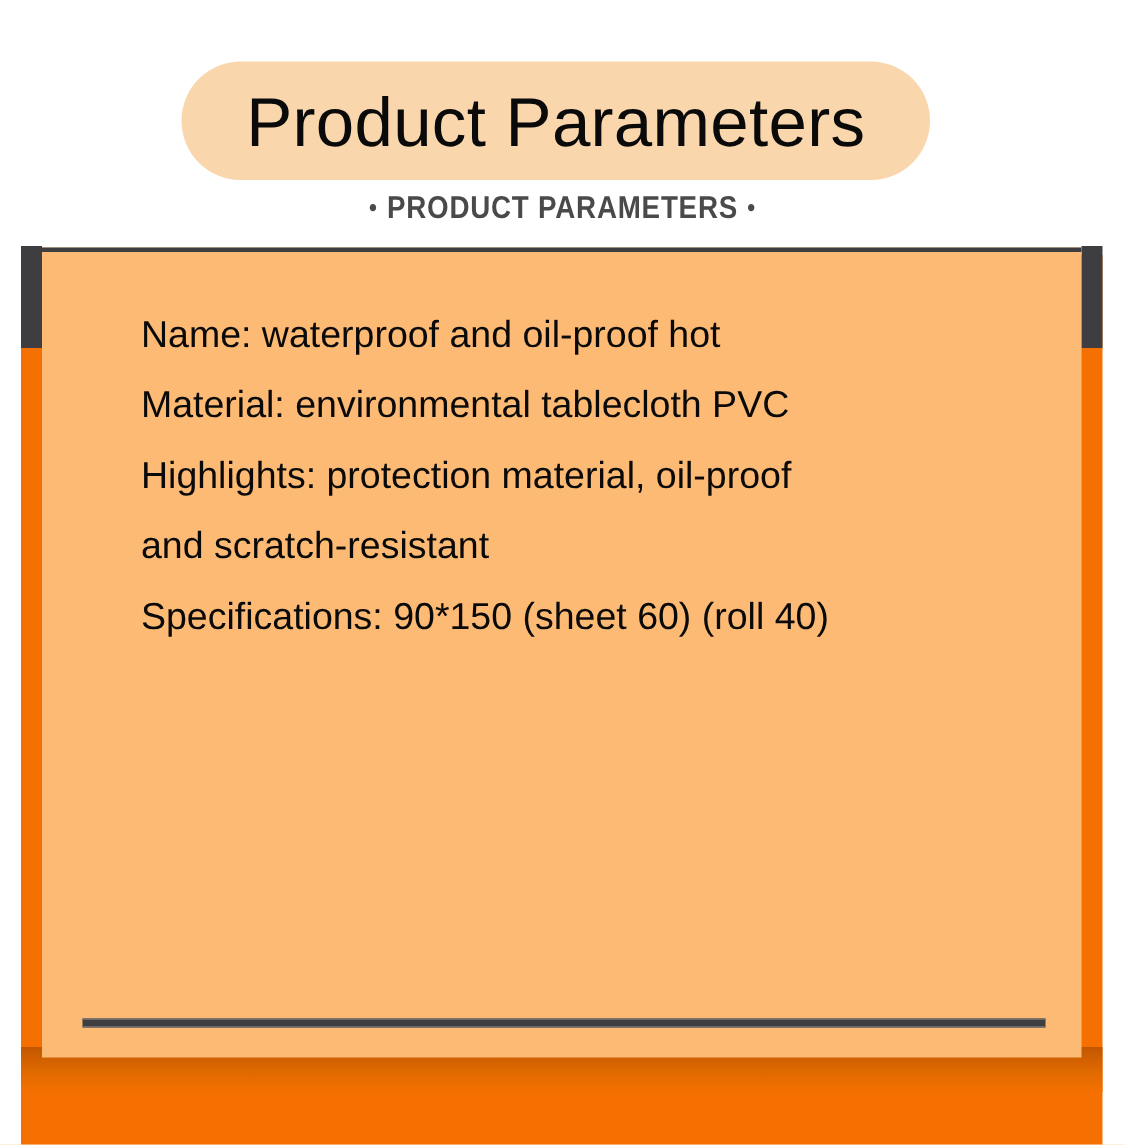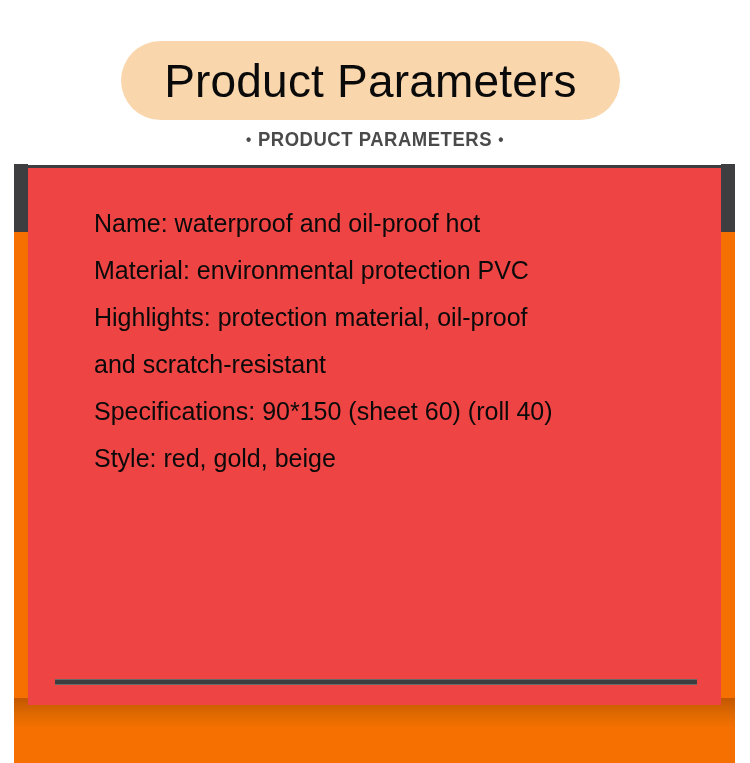--- a/index.html
+++ b/index.html
@@ -111,21 +111,21 @@
     height: 68px;
     background: #3E3E40;
   }
   
   .card {
     position: absolute;
     left: 28px;
     top: 7px;
     width: 693px;
     height: 537px;
-    background: #ef4444;
+    background: #fdba74;
     border-top: 3px solid #3E3E40;
   }
   .card-rule {
     position: absolute;
     left: 27px;
     top: 511px;
     width: 642px;
     height: 4px;
     background: #3E3E40;
     border-top: 1px solid #6a6a6a;
@@ -162,21 +162,20 @@
 
 <div class="frame">
   <div class="orange-frame"></div>
   <div class="orange-frame-shade"></div>
   <div class="bracket-left"></div>
   <div class="bracket-right"></div>
 
   <div class="card">
     <ul class="spec-list">
       <li class="spec-line">Name: waterproof and oil-proof hot</li>
-      <li class="spec-line">Material: environmental protection PVC</li>
+      <li class="spec-line">Material: environmental tablecloth PVC</li>
       <li class="spec-line">Highlights: protection material, oil-proof</li>
       <li class="spec-line">and scratch-resistant</li>
       <li class="spec-line">Specifications: 90*150 (sheet 60) (roll 40)</li>
-      <li class="spec-line">Style: red, gold, beige</li>
     </ul>
     <div class="card-rule"></div>
   </div>
 </div>
 
 </body></html>

